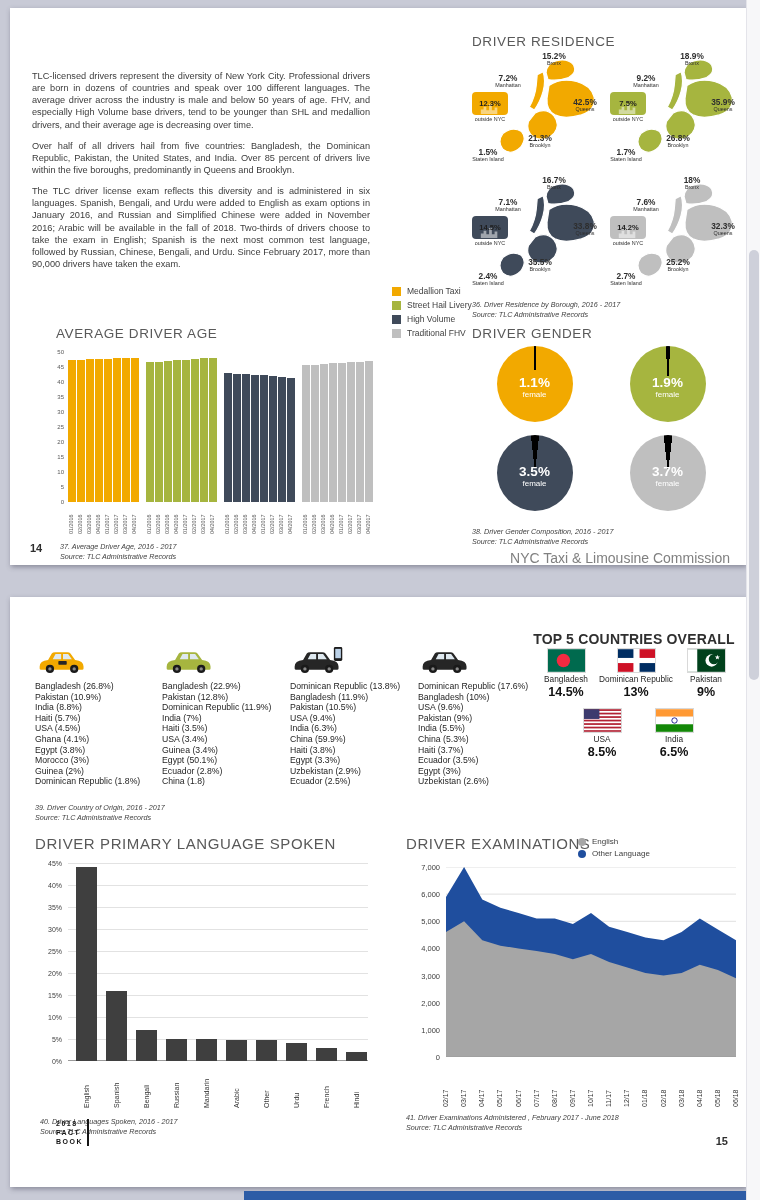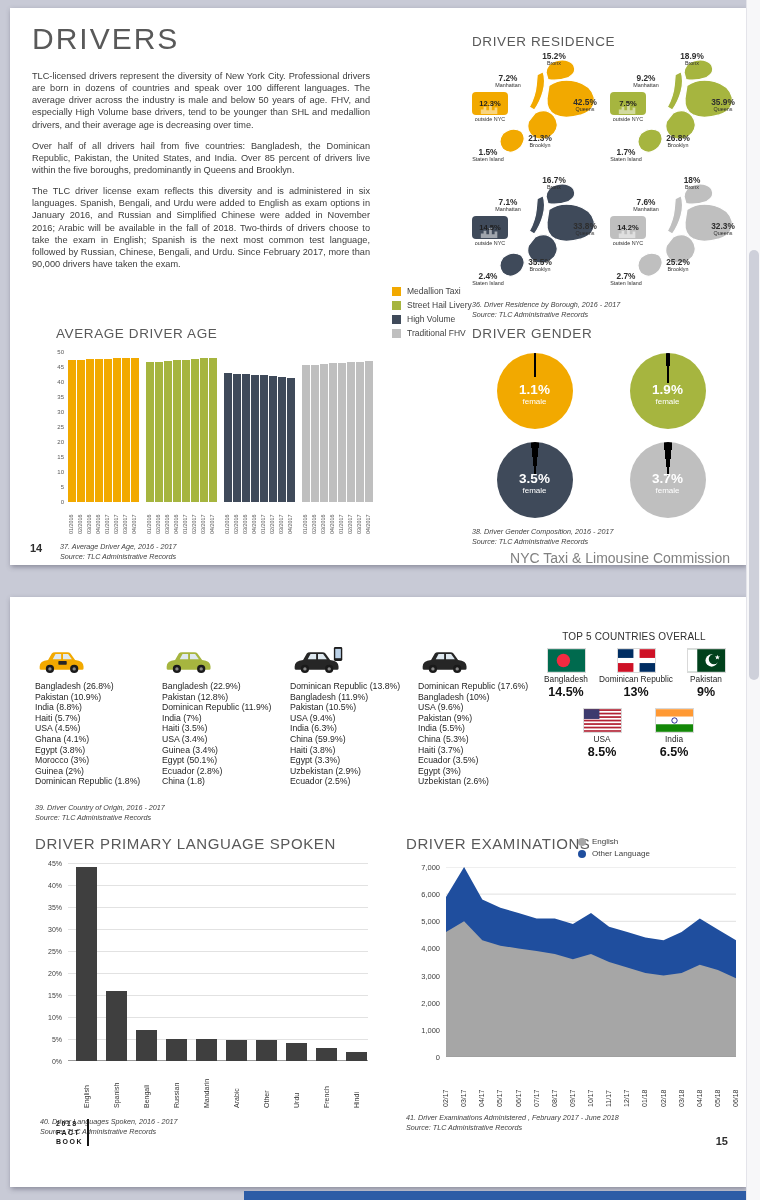--- a/index.html
+++ b/index.html
@@ -46,21 +46,21 @@
 .lbl-queens{left:96px;top:46px;width:42px}
 .lbl-brooklyn{left:52px;top:82px;width:40px}
 .lbl-staten{left:-2px;top:96px;width:44px}
 .outside{position:absolute;left:0;top:40px;width:44px;text-align:center;z-index:2}
 .badge{width:36px;height:23px;border-radius:4px;margin:0 auto;position:relative;display:flex;align-items:center;justify-content:center}
 .badge b{font-size:7.6px;color:#1f1f1f;z-index:1}
 .badge svg{position:absolute;left:4px;bottom:1px;width:28px;height:11px;opacity:.5}
 .outside>span{display:block;font-size:5.4px;color:#2e2e2e;margin-top:1px}
 
 .pies{position:absolute;left:458px;top:338px;width:266px;display:grid;grid-template-columns:133px 133px;grid-auto-rows:89px}
-.pie-cell{display:flex;align-items:center;justify-content:center}
+.pie-cell{display:flex;align-items:flex-start;justify-content:center}
 .pie{width:76px;height:76px;border-radius:50%;position:relative}
 .pie-text{position:absolute;inset:0;display:flex;flex-direction:column;align-items:center;justify-content:center;color:#fff;padding-top:6px}
 .pie-text b{font-size:13.5px}
 .pie-text span{font-size:8px}
 
 .age-chart{position:absolute;left:40px;top:344px;width:330px;height:200px}
 .y-axis{position:absolute;left:0;top:0;width:16px;height:150px}
 .ytick{position:absolute;right:2px;font-size:6px;color:#595959;transform:translateY(-50%)}
 .age-plot{position:absolute;left:18px;top:0;display:flex;gap:7px}
 .bar-group{display:flex;gap:1px}
@@ -74,21 +74,21 @@
 #pn14{left:20px;top:534px}
 #pn15{right:18px;top:538px}
 
 .birth-cols{position:absolute;left:25px;top:50px;height:155px}
 .birth-col{position:absolute;top:0;width:124px}
 .car-wrap{width:56px;height:28px;margin-bottom:6px}
 .car-wrap svg{width:56px;height:28px}
 .bc-item{font-size:8.7px;color:#1f1f1f;line-height:10.6px;white-space:nowrap}
 
 .top5{position:absolute;left:516px;top:34px;width:216px;height:165px}
-.top5-head{font-size:10px;font-weight:normal;color:#2f2f2f;text-align:center;letter-spacing:.2px}
+.top5-head{font-size:14px;font-weight:bold;color:#2f2f2f;text-align:center;letter-spacing:.2px}
 .top5-item{position:absolute;width:76px;text-align:center}
 .top5-item svg{width:37px;height:23px;display:block;margin:0 auto;outline:1px solid #d9d9d9}
 .t5-name{font-size:8.3px;color:#1f1f1f;margin-top:2px;white-space:nowrap}
 .t5-pct{font-size:12.5px;font-weight:bold;color:#111;margin-top:1px}
 
 .lang-chart{position:absolute;left:30px;top:266px;width:345px;height:256px}
 .lang-yaxis{position:absolute;left:0;top:0;width:26px;height:200px}
 .lang-ytick{position:absolute;right:4px;font-size:7px;color:#404040;transform:translateY(-50%)}
 .lang-grid{position:absolute;left:28px;top:0;width:300px;height:198px;border-bottom:1px solid #9a9a9a}
 .gridline{position:absolute;left:0;width:100%;height:1px;background:#e2e2e2}
@@ -112,21 +112,20 @@
 .factbook{position:absolute;left:46px;top:522px;border-right:2px solid #151515;padding-right:4px;font-size:7px;font-weight:bold;letter-spacing:1.5px;line-height:9px;color:#151515}
 
 .next-page{position:absolute;left:244px;top:1191px;width:502px;height:9px;background:#2d5ca6}
 .scrollbar{position:absolute;right:0;top:0;width:14px;height:1200px;background:#f7f7f9;border-left:1px solid #e4e4ea}
 .sb-thumb{position:absolute;left:2px;width:10px;top:250px;height:430px;background:#ced0da;border-radius:5px}
 </style>
 </head>
 <body>
 
 <div class="page" id="page1">
-  <div class="doc-title">DRIVERS</div>
   <div class="paras">
     <p>TLC-licensed drivers represent the diversity of New York City. Professional drivers are born in dozens of countries and speak over 100 different languages. The average driver across the industry is male and below 50 years of age. FHV, and especially High Volume base drivers, tend to be younger than SHL and medallion drivers, and their average age is decreasing over time.</p>
     <p>Over half of all drivers hail from five countries: Bangladesh, the Dominican Republic, Pakistan, the United States, and India. Over 85 percent of drivers live within the five boroughs, predominantly in Queens and Brooklyn.</p>
     <p>The TLC driver license exam reflects this diversity and is administered in six languages. Spanish, Bengali, and Urdu were added to English as exam options in January 2016, and Russian and Simplified Chinese were added in November 2016; Arabic will be available in the fall of 2018. Two-thirds of drivers choose to take the exam in English; Spanish is the next most common test language, followed by Russian, Chinese, Bengali, and Urdu. Since February 2017, more than 90,000 drivers have taken the exam.</p>
   </div>
   <div class="legend" id="legend">
       <div class="legend-item">
         <span class="legend-swatch" style="background: rgb(242, 169, 0);"></span>
         <span class="legend-label">Medallion Taxi</span>
       </div>

